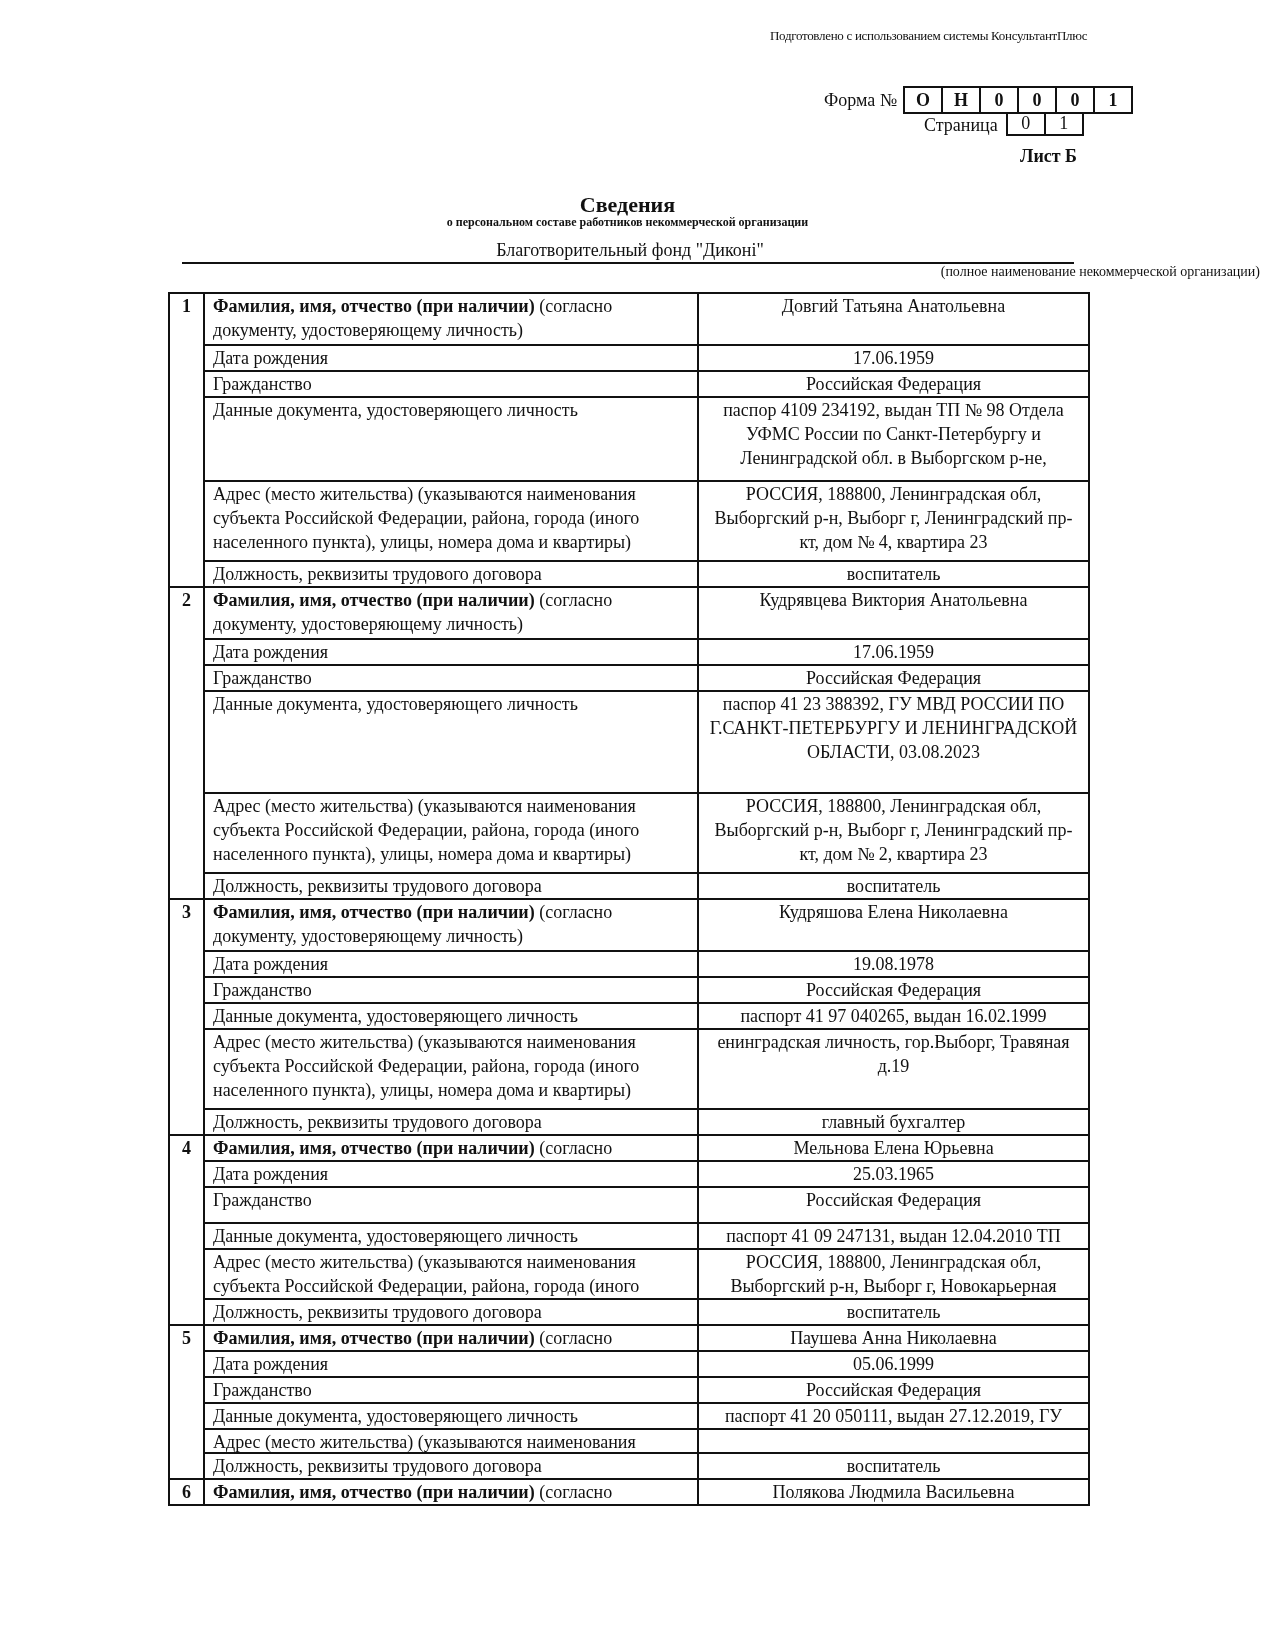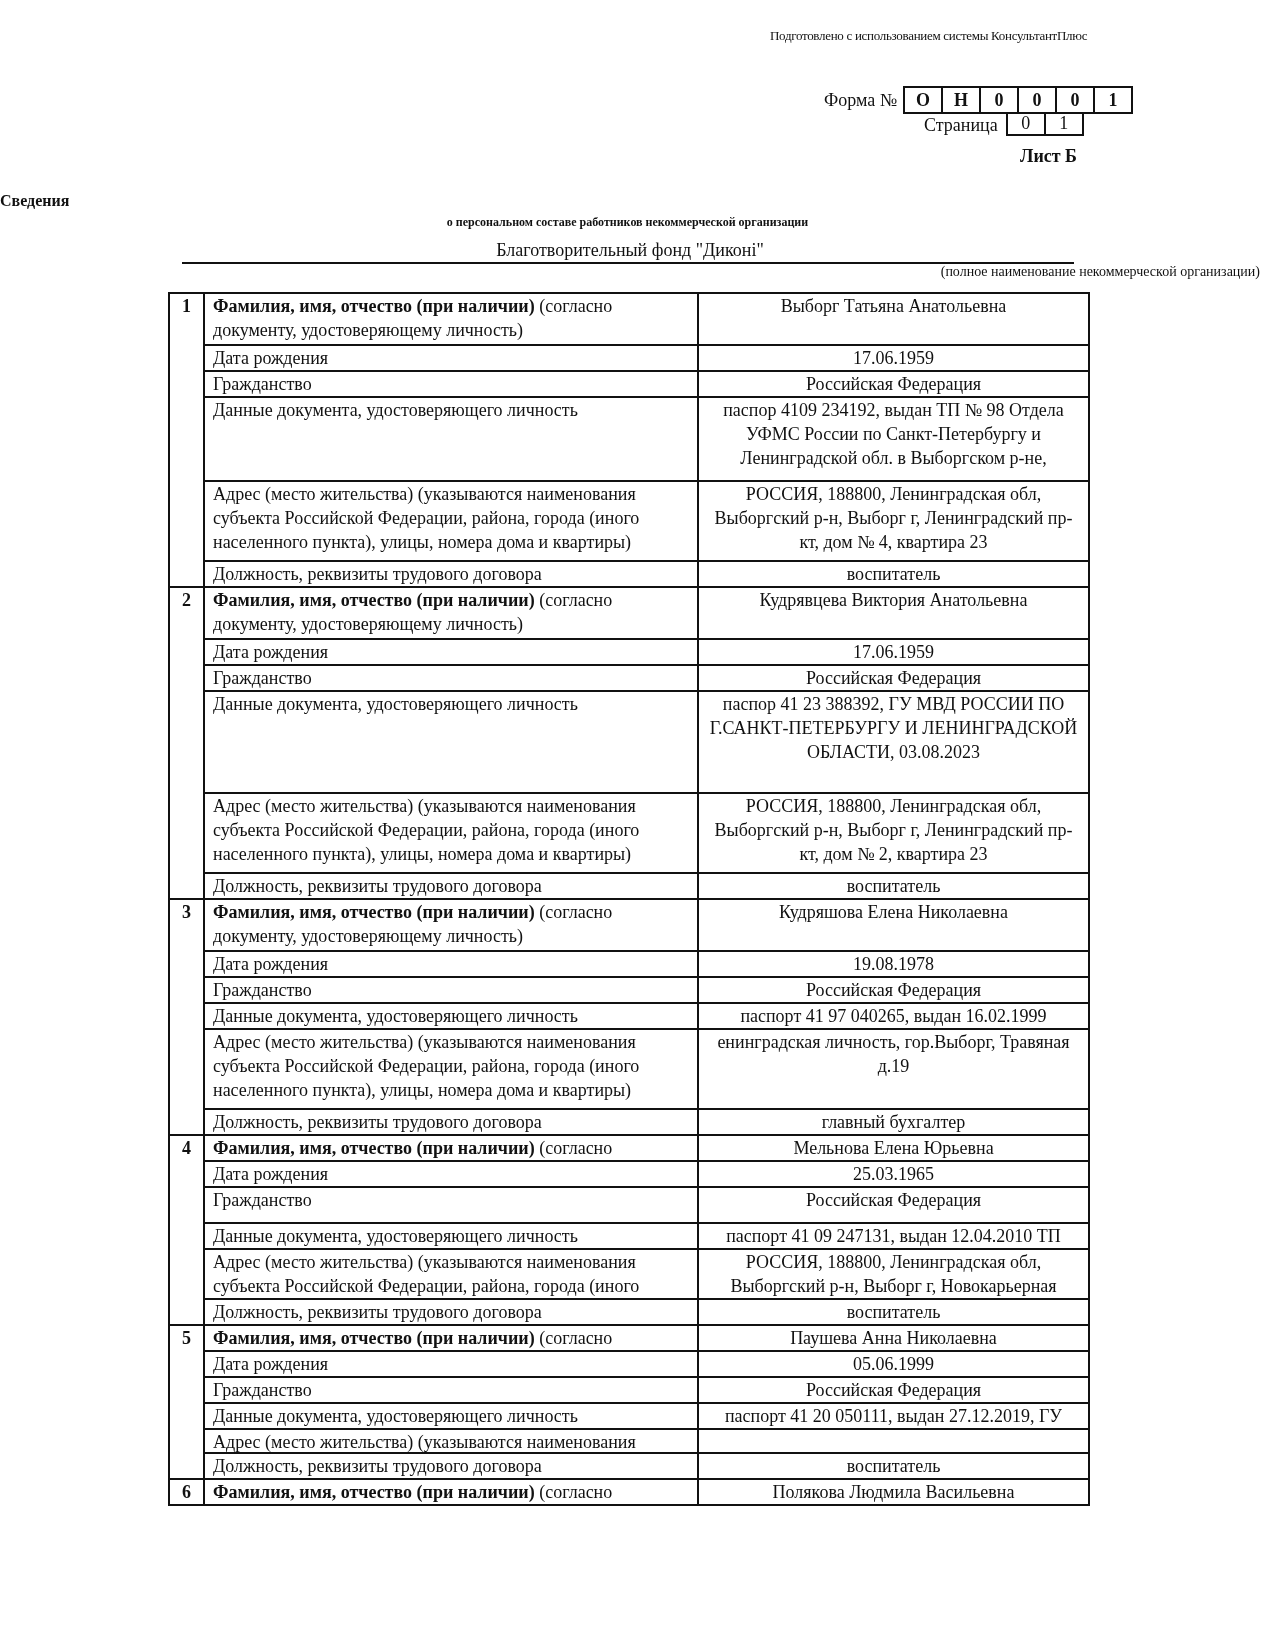--- a/index.html
+++ b/index.html
@@ -24,22 +24,22 @@
     .page-row { position: absolute; top: 26px; left: 924px; display: flex; align-items: flex-end; }
     .page-label { font-size: 18px; margin-right: 10px; }
     .pbox {
       width: 36px; height: 22px; border: 2px solid #111; border-top: none; margin-left: -2px;
       display: flex; align-items: center; justify-content: center; font-size: 18px;
     }
     .sheet {
       position: absolute; top: 146px; left: 1020px; font-weight: bold; font-size: 18px;
     }
     .title1 {
-      position: absolute; top: 192px; left: 0; width: 1255px; text-align: left;
-      font-weight: bold; font-size: 16px;
+      position: absolute; top: 192px; left: 0; width: 1255px; text-align: center;
+      font-weight: bold; font-size: 22px;
     }
     .title2 {
       position: absolute; top: 215px; left: 0; width: 1255px; text-align: center;
       font-weight: bold; font-size: 12px;
     }
     .org-name {
       position: absolute; top: 240px; left: 0; width: 1260px; text-align: center;
       font-size: 18px;
     }
     .org-line { position: absolute; top: 262px; left: 182px; width: 892px; border-top: 2px solid #111; }
@@ -105,21 +105,21 @@
   <colgroup>
       <col style="width:35px">
       <col style="width:494px">
       <col>
     </colgroup>
   <tbody>
 
     <tr class="r-name">
       <td class="num" rowspan="6">1</td>
       <td class="lbl"><span class="b">Фамилия, имя, отчество (при наличии)</span><span> (согласно документу, удостоверяющему личность)</span></td>
-      <td class="val">Выборг Татьяна Анатольевна</td>
+      <td class="val">Довгий Татьяна Анатольевна</td>
     </tr>
     <tr class="r-1">
       <td class="lbl">Дата рождения</td>
       <td class="val">17.06.1959</td>
     </tr>
     <tr class="r-1">
       <td class="lbl">Гражданство</td>
       <td class="val">Российская Федерация</td>
     </tr>
     <tr class="r-doc3">

